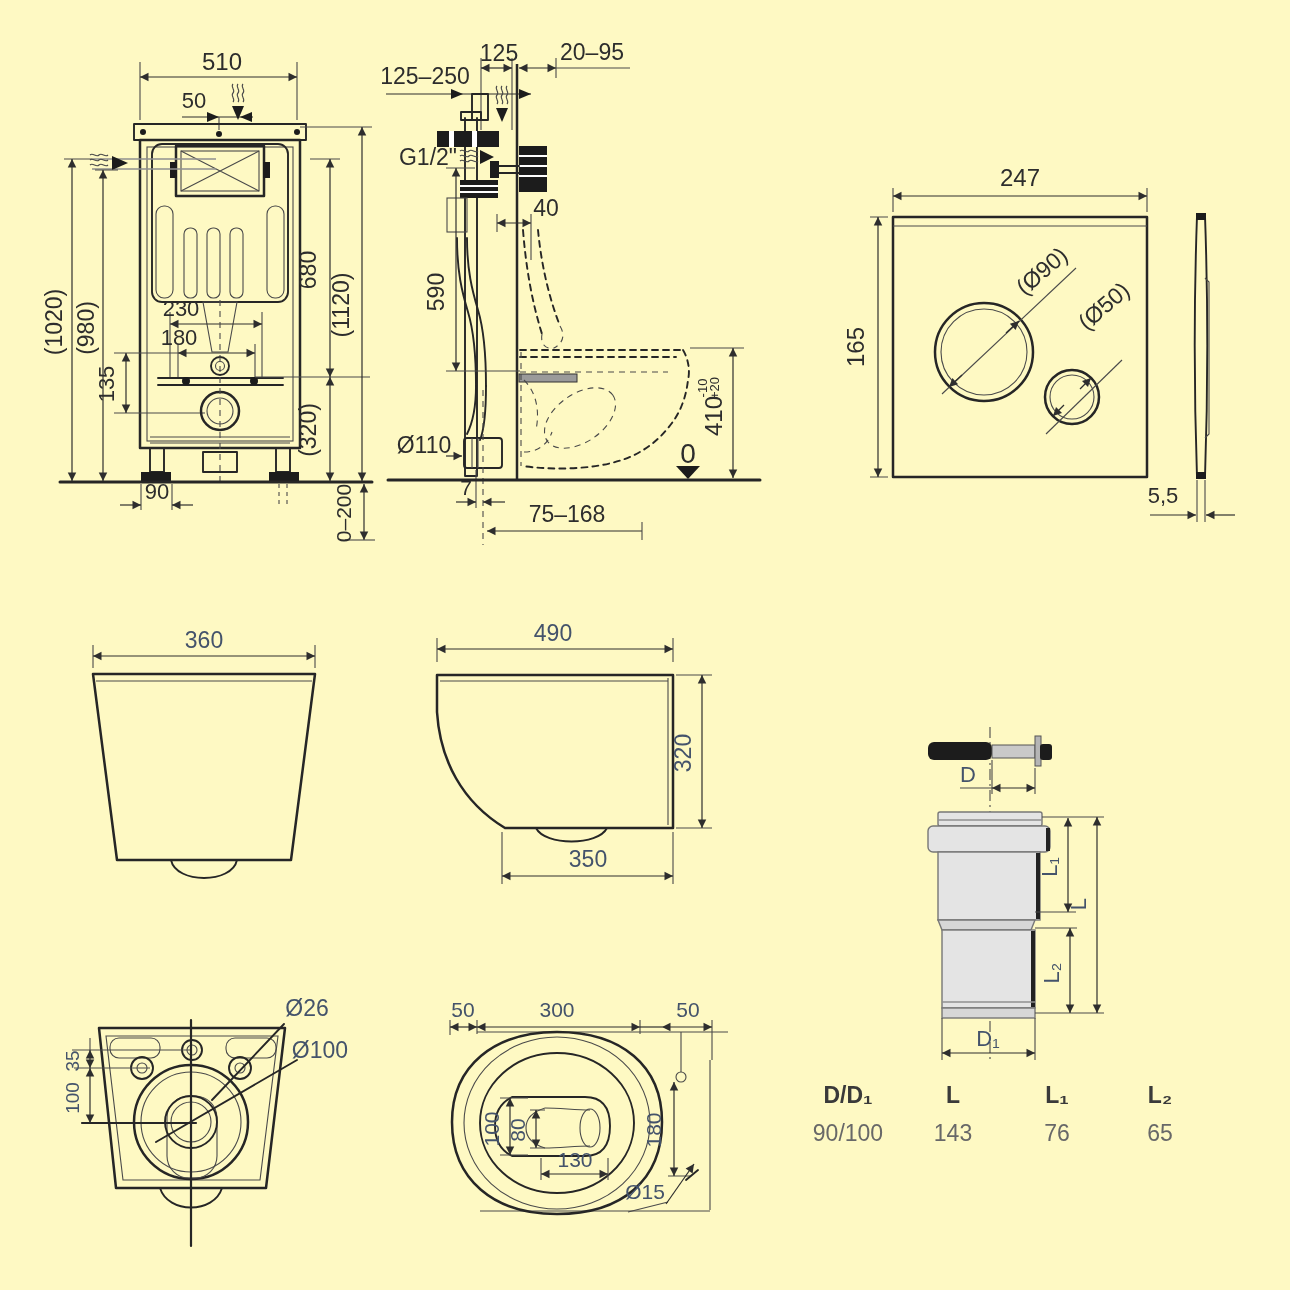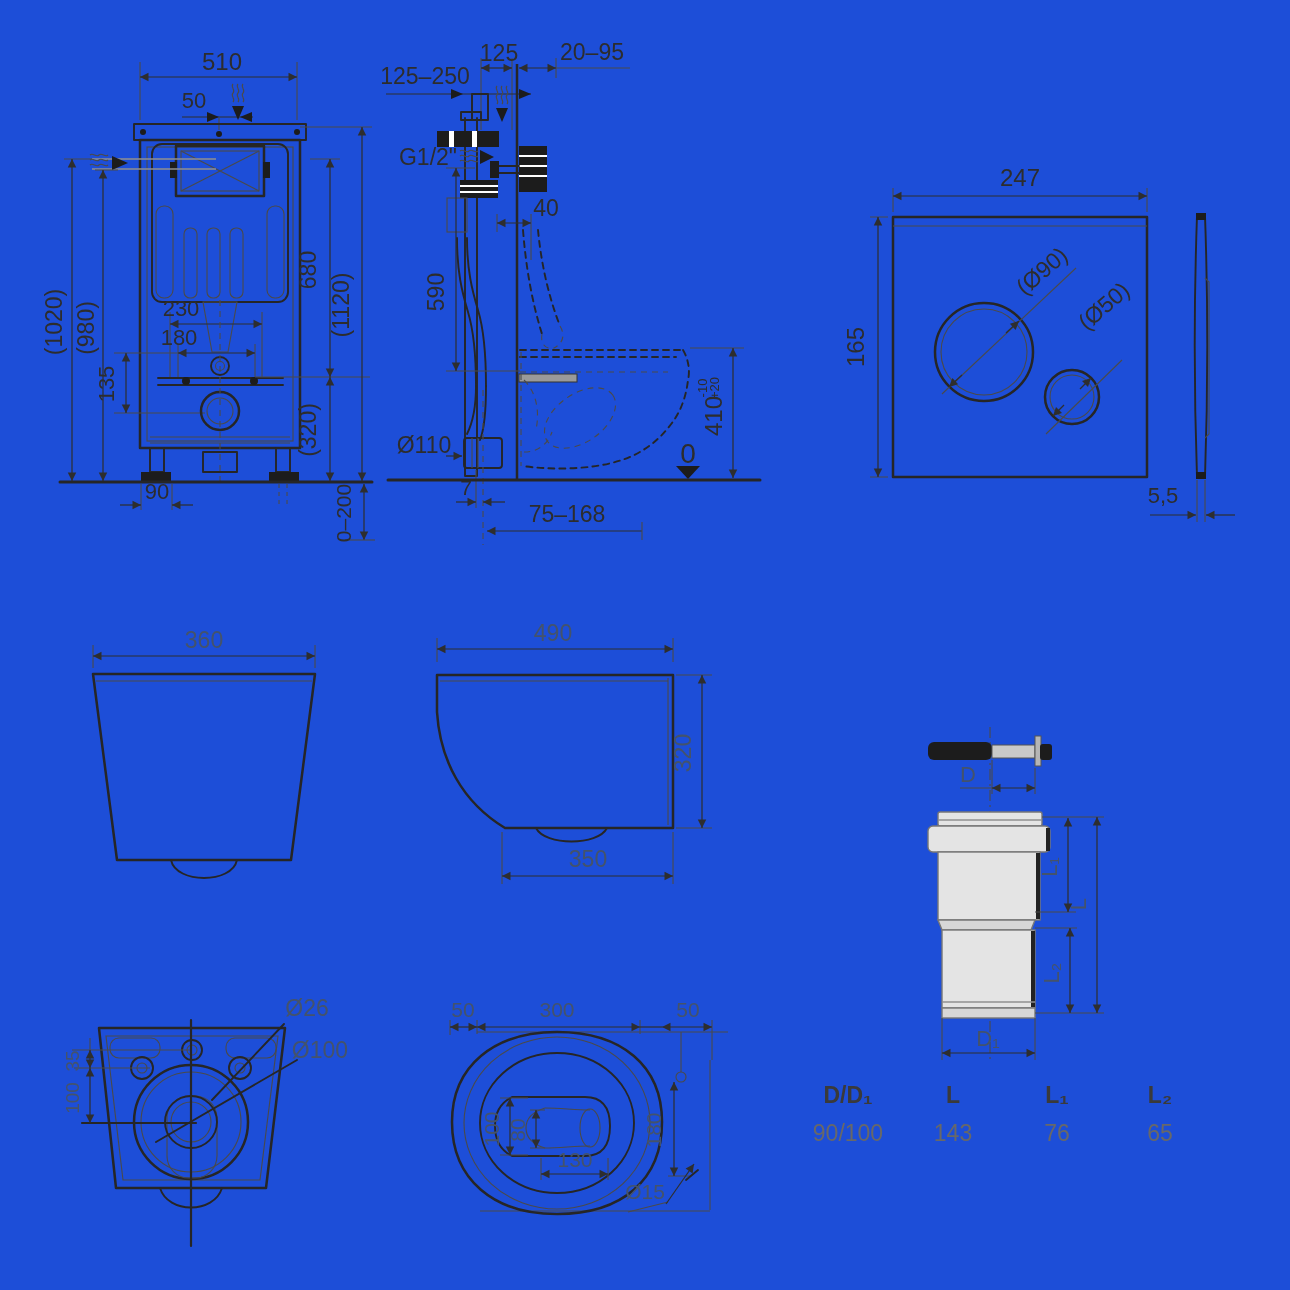--- a/index.html
+++ b/index.html
@@ -1,16 +1,16 @@
 <!DOCTYPE html>
 <html><head>
 <meta charset="utf-8">
 <style>
   html,body{margin:0;padding:0;background:#fff;}
-  .canvas{position:relative;width:1290px;height:1290px;background:#1d4ed8;overflow:hidden;}
+  .canvas{position:relative;width:1290px;height:1290px;background:#fef9c3;overflow:hidden;}
   svg{display:block;}
   text{font-family:"Liberation Sans","DejaVu Sans",sans-serif;text-anchor:middle;fill:#2d2d2d;}
   .t28{font-size:28px}.t24{font-size:24px}.t23{font-size:23px}.t22{font-size:22px}
   .t21{font-size:21px}.t19{font-size:19px}.t13{font-size:13px}
   .blu{fill:#44536b}
   .tabh{font-weight:700;fill:#3a3a3a;font-size:23px}
   .tabv{fill:#686868;font-size:23px}
   .ink{stroke:#262626;fill:none;stroke-width:1.9;stroke-linejoin:round;stroke-linecap:round}
   .ink2{stroke:#262626;fill:none;stroke-width:2.5;stroke-linejoin:round}
   .thin{stroke:#4a4a4a;fill:none;stroke-width:1.1}

